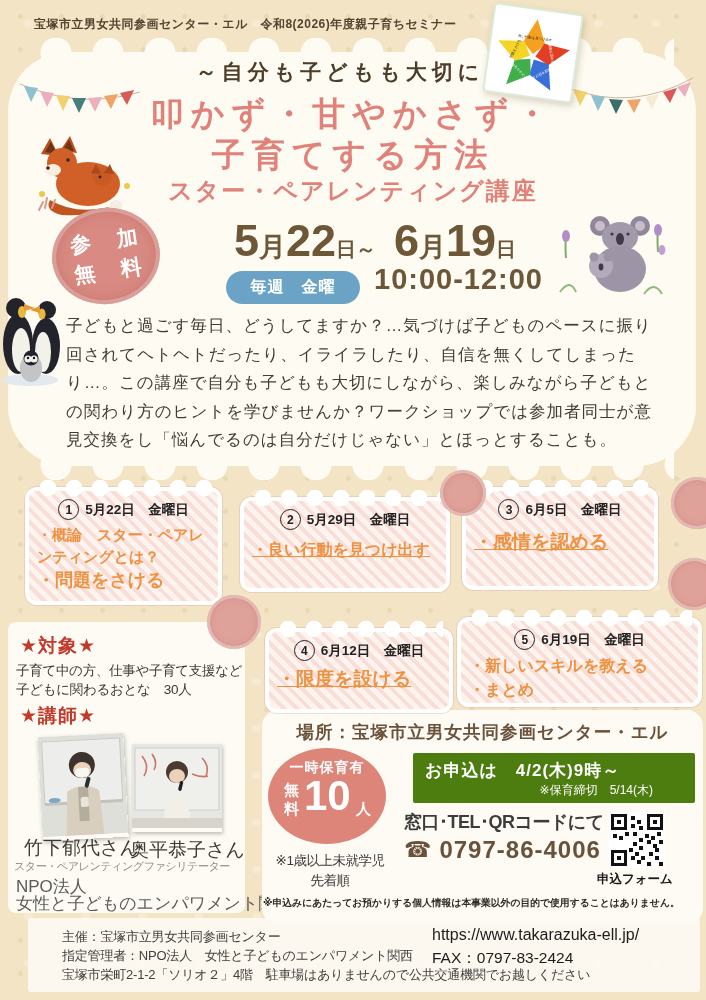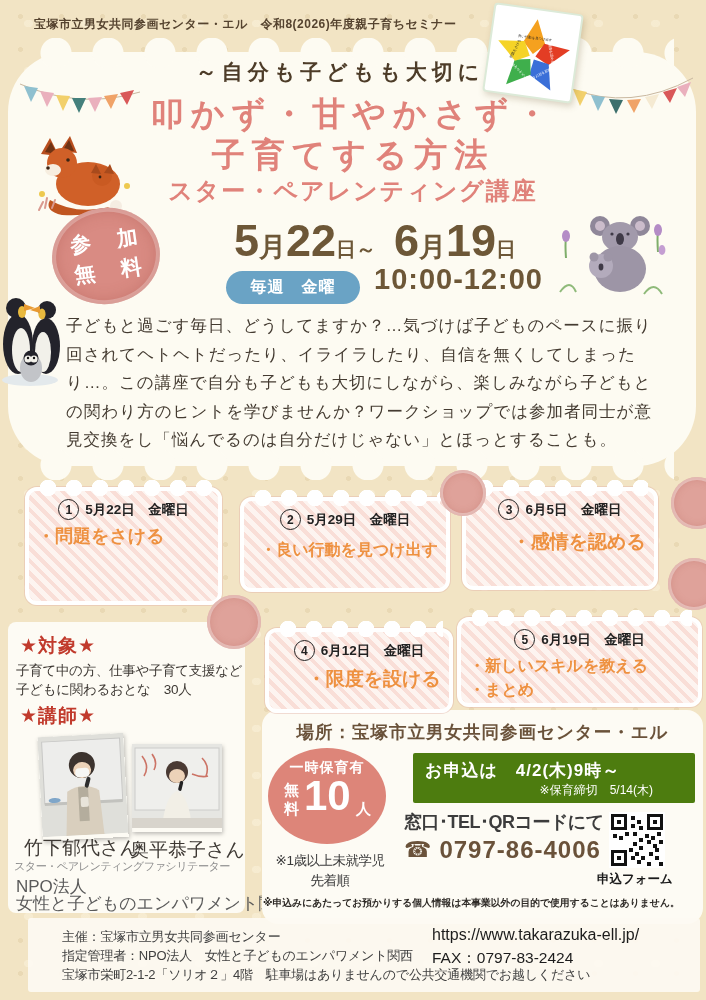--- a/index.html
+++ b/index.html
@@ -49,21 +49,21 @@
   
   .card{position:absolute;background:
       repeating-linear-gradient(45deg,#f9ded7 0 4px,#fdf4f0 4px 9px);
     border:4px solid #fff;border-radius:12px;box-shadow:0 0 0 1px rgba(226,180,168,.45);z-index:2;padding:6px 8px 4px;box-sizing:border-box;}
   .card::before{content:"";position:absolute;top:-11px;left:6px;right:6px;height:16px;
     background-image:radial-gradient(circle at 13px 8px,#fff 8px,rgba(0,0,0,0) 8.6px);
     background-size:26px 16px;background-repeat:repeat-x;}
   .card-head{display:flex;align-items:center;justify-content:center;gap:6px;color:#222;font-weight:bold;font-size:13.5px;margin:2px 0 4px;}
   .cnum{display:inline-flex;align-items:center;justify-content:center;width:19px;height:19px;border:1.6px solid #222;border-radius:50%;font-size:12px;flex:0 0 auto;}
   .ctopic{color:#ee9140;font-weight:bold;font-size:16px;line-height:24px;}
-  .t-center{text-align:right;}
+  .t-center{text-align:left;text-decoration:underline;}
   .t15{font-size:15px;line-height:22px;}
   .t18{font-size:18px;}
   .t19{font-size:19px;}
 
   .deco-circle{position:absolute;border-radius:50%;background:#dfa29a;
     box-shadow:inset 0 0 0 3px rgba(255,255,255,.35), inset 0 0 10px rgba(170,80,70,.4);z-index:3;}
 
   .whitebox{position:absolute;background:#fdfbf4;z-index:1;}
   .leftbox{left:8px;top:622px;width:237px;height:291px;border-radius:8px;}
   .venuebox{left:262px;top:710px;width:441px;height:214px;border-radius:16px;}
@@ -235,20 +235,21 @@
     <circle cx="34" cy="72" r="1.2" fill="#111"></circle>
   </svg>
 
   <div class="abs intro">子どもと過ごす毎日、どうしてますか？…気づけば子どものペースに振り回されてヘトヘトだったり、イライラしたり、自信を無くしてしまったり…。この講座で自分も子どもも大切にしながら、楽しみながら子どもとの関わり方のヒントを学びませんか？ワークショップでは参加者同士が意見交換をし「悩んでるのは自分だけじゃない」とほっとすることも。</div>
 
   <div class="card" style="left:25px;top:487px;width:197px;height:118px;">
     <div class="card-head">
       <span class="cnum">1</span>
       <span>5月22日　金曜日</span>
     </div>
+    <div class="ctopic t15">・概論　スター・ペアレンティングとは？</div>
     <div class="ctopic t18">・問題をさける</div>
   </div>
 
   <div class="card" style="left:240px;top:497px;width:210px;height:95px;">
     <div class="card-head">
       <span class="cnum">2</span>
       <span>5月29日　金曜日</span>
     </div>
     <div class="ctopic t-center" style="margin-top:8px;">・良い行動を見つけ出す</div>
   </div>

